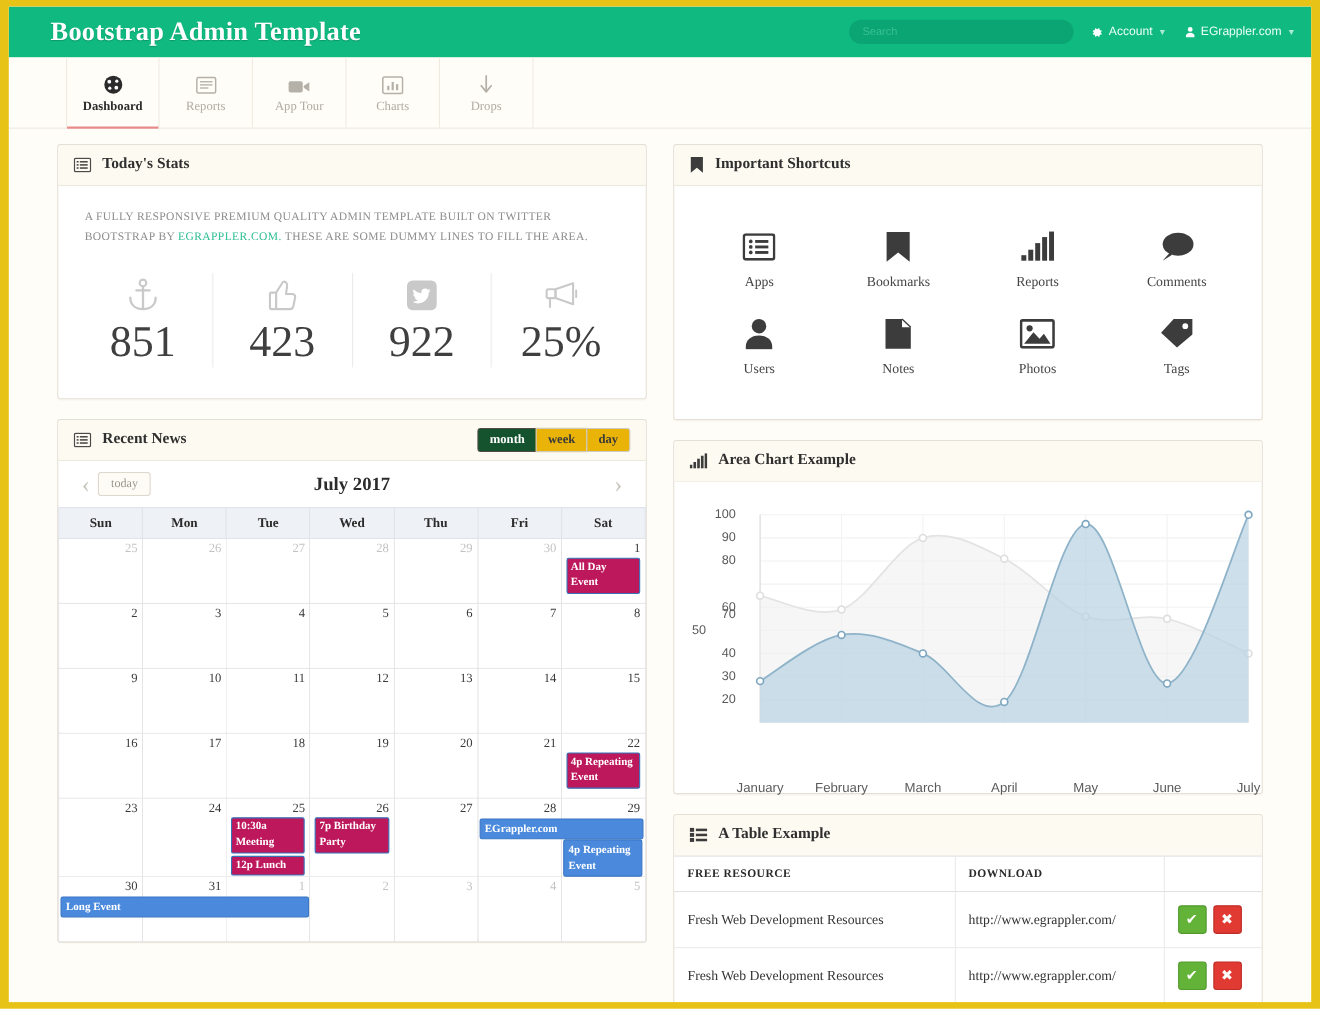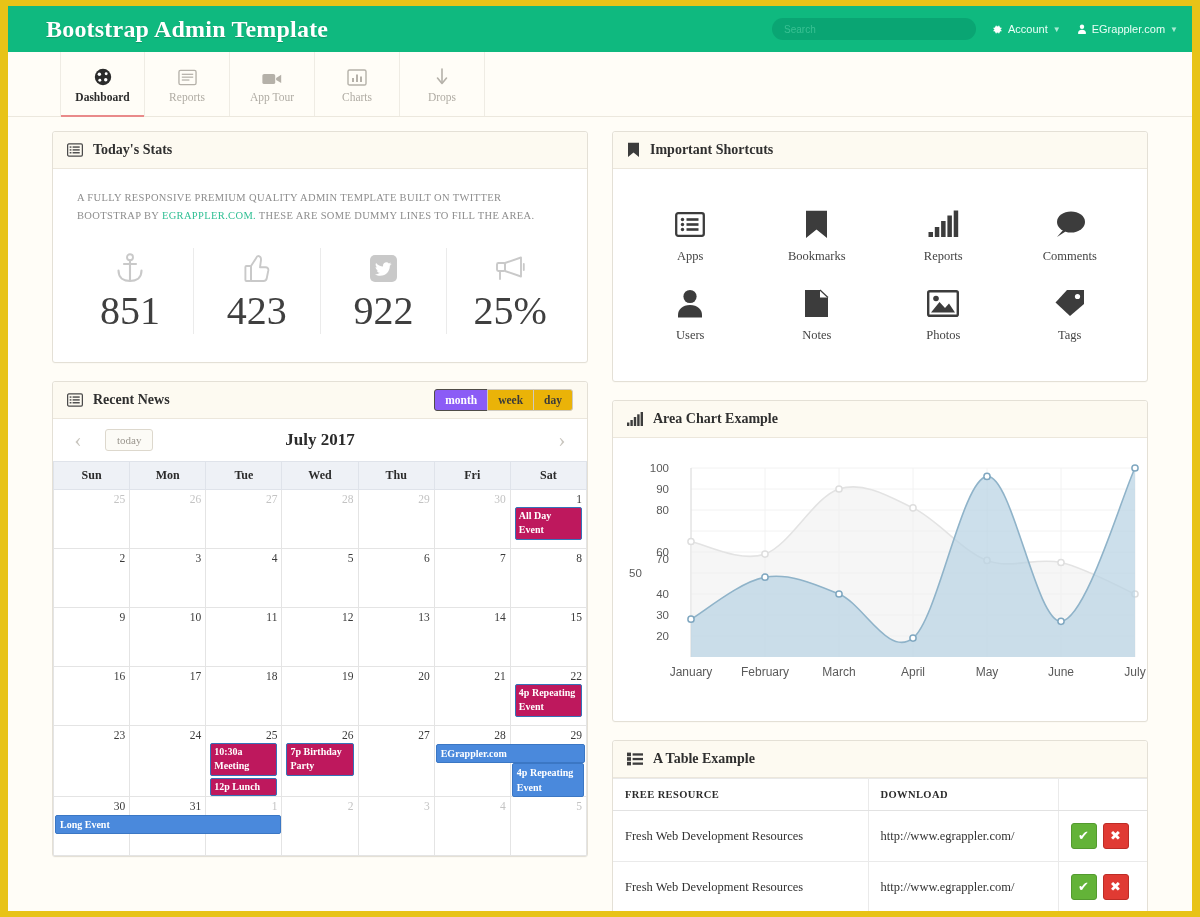--- a/index.html
+++ b/index.html
@@ -98,33 +98,33 @@
 
   
   .btngroup { margin-left:auto; display:flex; }
   .btngroup button {
     font-family:"Liberation Serif", serif; font-size:11.5px; font-weight:bold;
     padding:4px 10px; border:1px solid #cfcac0; background:#eab308; color:#3a3a3a;
     cursor:pointer; margin-left:-1px;
   }
   .btngroup button:first-child { margin-left:0; border-radius:3px 0 0 3px; }
   .btngroup button:last-child { border-radius:0 3px 3px 0; }
-  .btngroup button.on { background:#8b5cf6; border-color:#4f4c47; color:#fff; }
+  .btngroup button.on { background:#14532d; border-color:#4f4c47; color:#fff; }
 
   .cal-toolbar {
     display:flex; align-items:center; height:42px; padding:0 14px; position:relative;
   }
   .cal-arrow {
     font-size:22px; color:#c9c6bf; cursor:pointer; width:22px; text-align:center;
     line-height:1;
   }
   .today-btn {
     font-family:"Liberation Serif", serif; font-size:11px; color:#9a968e;
     border:1px solid #ddd8cd; background:#fcfbf6; padding:4px 11px;
-    border-radius:3px; margin-left:16px; cursor:pointer;
+    border-radius:3px; margin-left:0; cursor:pointer;
   }
   .cal-title {
     position:absolute; left:0; right:0; text-align:center;
     font-size:17px; font-weight:bold; color:#2b2b2b; pointer-events:none;
   }
   .cal-next { margin-left:auto; }
 
   table.cal { width:100%; border-collapse:collapse; table-layout:fixed; }
   table.cal th {
     background:#eef1f6; border:1px solid #dfe3ea; font-size:12px;
@@ -151,21 +151,21 @@
   }
 
   
   .chart-wrap { position:relative; height:255px; padding:10px 6px 0 6px; }
   .ylab {
     position:absolute; right:0; transform:translateY(-50%);
     font-size:11.5px; color:#5a5a5a; font-family:"Liberation Sans", sans-serif;
   }
   .xlab {
     position:absolute; transform:translateX(-50%);
-    font-size:12px; color:#5a5a5a; font-family:"Liberation Sans", sans-serif;
+    font-size:12px; color:#5a5a5a; font-family:"Liberation Sans", sans-serif;margin-top:44px;
   }
 
   
   table.dt { width:100%; border-collapse:collapse; }
   table.dt th {
     font-size:10.5px; letter-spacing:.4px; text-transform:uppercase;
     text-align:left; padding:10px 12px; border-bottom:1px solid #e2e2e2;
     border-top:1px solid #e9e9e9; color:#2b2b2b; background:#fff; font-weight:bold;
   }
   table.dt td {

